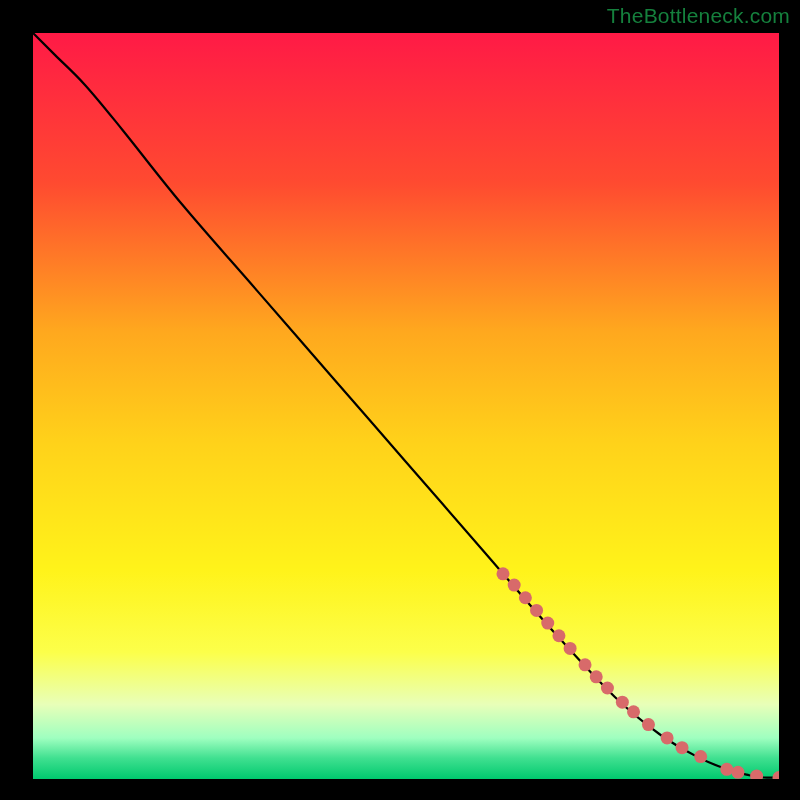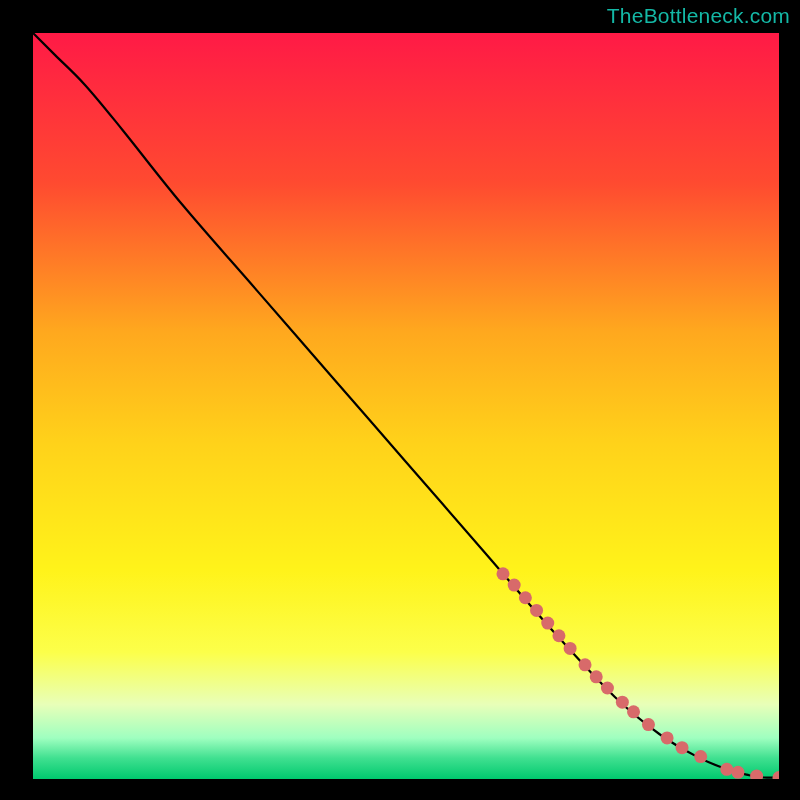--- a/index.html
+++ b/index.html
@@ -14,21 +14,21 @@
   .frame {
     position: relative;
     width: 800px;
     height: 800px;
     background: #000;
   }
   .attribution {
     position: absolute;
     top: 4px;
     right: 10px;
-    color: #14b8a6;
+    color: #15803d;
     font-size: 21px;
     letter-spacing: 0.2px;
     user-select: none;
   }
   .plot {
     position: absolute;
     left: 33px;
     top: 33px;
     width: 746px;
     height: 746px;

